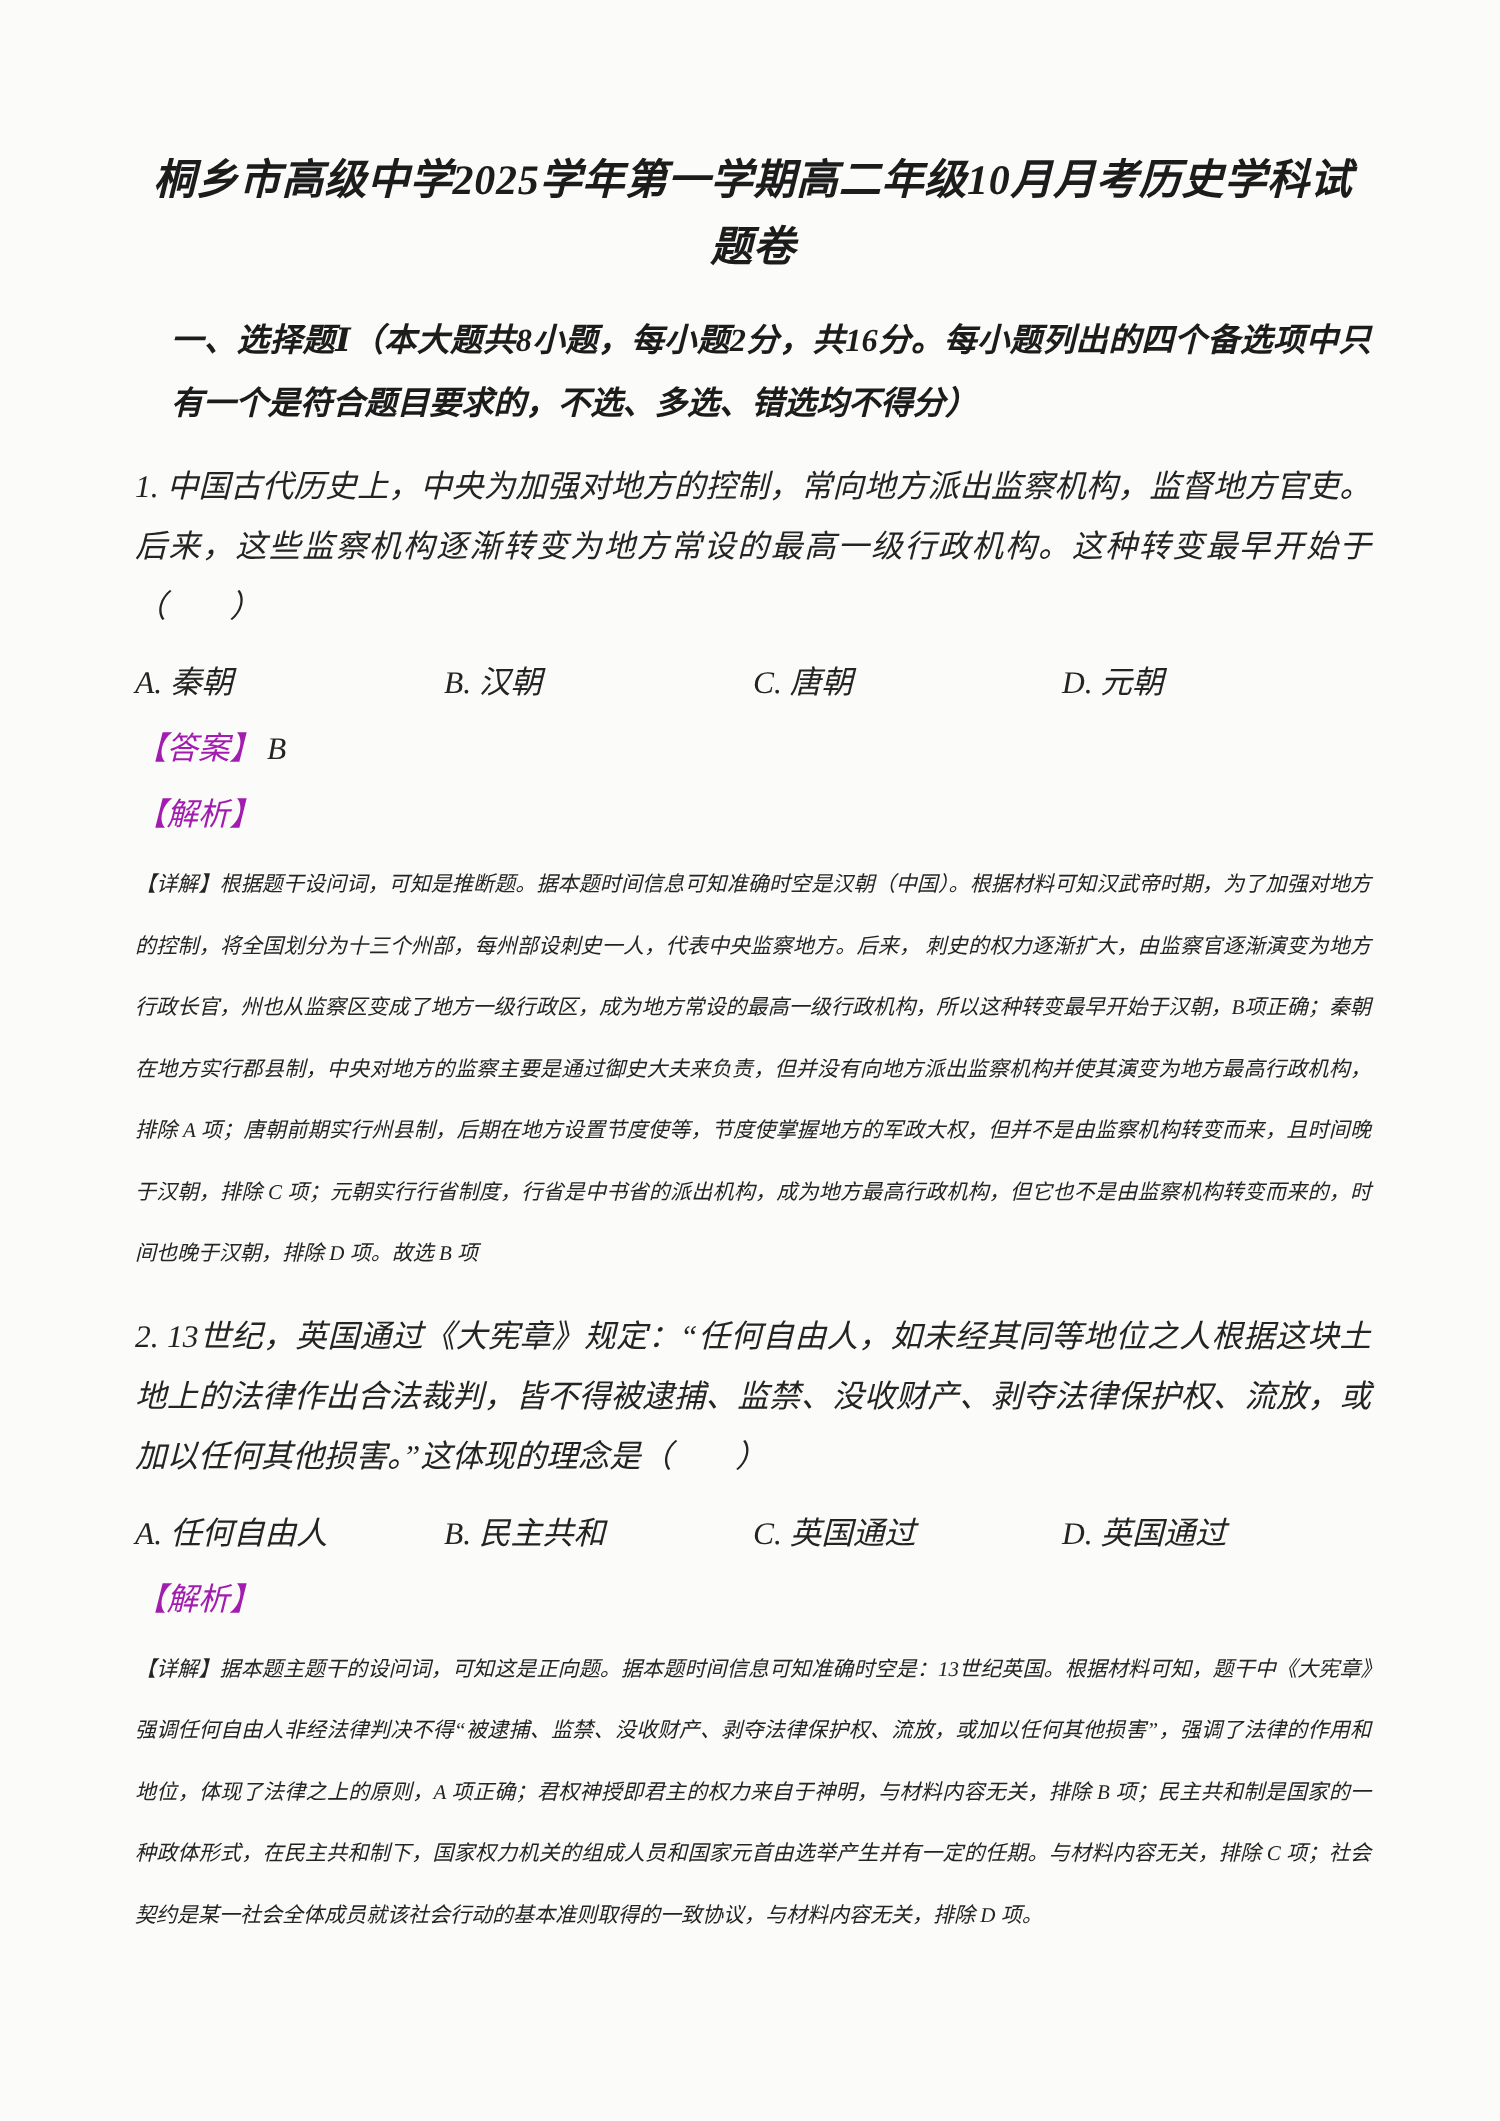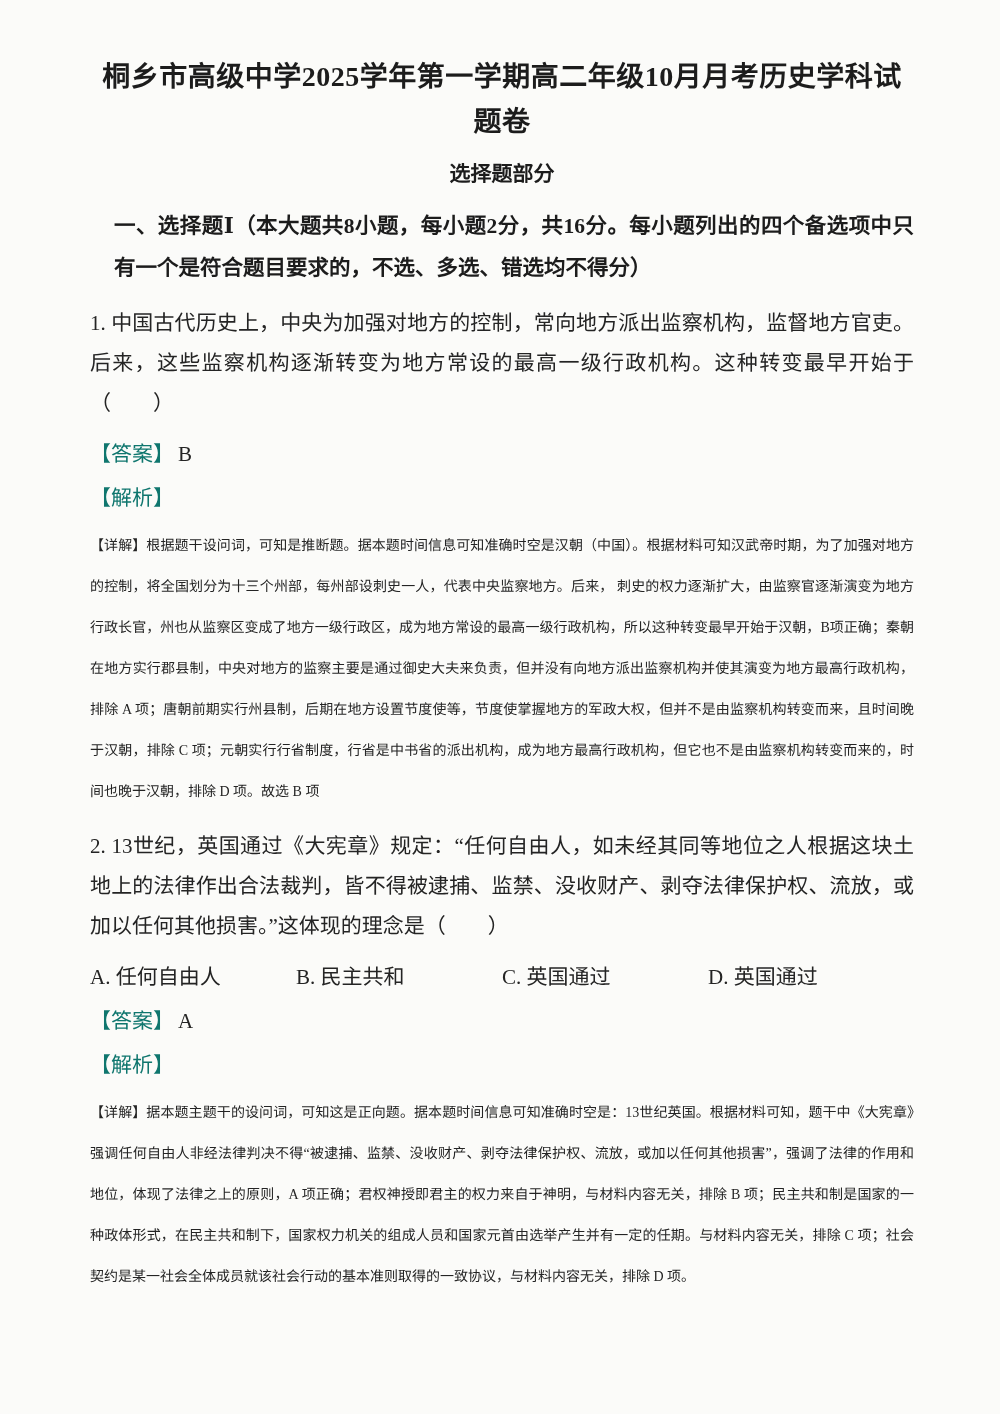--- a/index.html
+++ b/index.html
@@ -12,21 +12,22 @@
 
   body {
     background: #fbfbf9;
     color: #242424;
     font-family: "Liberation Serif", "DejaVu Serif", serif;
   }
 
   .page {
     width: 1000px;
     height: 1414px;
-    padding: 54px 86px 40px 90px;
+    padding: 98px 86px 40px 90px;
+    font-style: italic;
   }
 
   .exam-title {
     font-size: 28px;
     font-weight: bold;
     text-align: center;
     line-height: 45px;
     letter-spacing: 0.5px;
     color: #1c1c1c;
   }
@@ -67,47 +68,52 @@
   }
 
   .option { white-space: nowrap; }
 
   .answer-line, .analysis-line {
     font-size: 21px;
     line-height: 26px;
     margin-top: 18px;
   }
 
-  .blue-label { color: #0f766e; }
+  .blue-label { color: #a21caf; }
 
   .answer-value { color: #242424; padding-left: 4px; }
 
   .detail-paragraph {
     font-size: 14px;
     line-height: 41px;
     margin-top: 14px;
     text-align: justify;
   }
 
   .detail-label { color: #242424; }
 </style>
 </head>
 <body>
 
 <div class="page">
 
   <h1 class="exam-title">桐乡市高级中学2025学年第一学期高二年级10月月考历史学科试题卷</h1>
 
-  <div class="part-title">选择题部分</div>
 
   <div class="section-heading">一、选择题Ⅰ（本大题共8小题，每小题2分，共16分。每小题列出的四个备选项中只有一个是符合题目要求的，不选、多选、错选均不得分）</div>
 
   <div class="question-block">
     <div class="question-stem">1. 中国古代历史上，中央为加强对地方的控制，常向地方派出监察机构，监督地方官吏。后来，这些监察机构逐渐转变为地方常设的最高一级行政机构。这种转变最早开始于（　　）</div>
 
+    <div class="options-row">
+      <span class="option">A. 秦朝</span>
+      <span class="option">B. 汉朝</span>
+      <span class="option">C. 唐朝</span>
+      <span class="option">D. 元朝</span>
+    </div>
 
     <div class="answer-line">
       <span class="blue-label">【答案】</span><span class="answer-value">B</span>
     </div>
 
     <div class="analysis-line">
       <span class="blue-label">【解析】</span>
     </div>
 
     <div class="detail-paragraph">
@@ -118,23 +124,20 @@
   <div class="question-block">
     <div class="question-stem">2. 13世纪，英国通过《大宪章》规定：“任何自由人，如未经其同等地位之人根据这块土地上的法律作出合法裁判，皆不得被逮捕、监禁、没收财产、剥夺法律保护权、流放，或加以任何其他损害。”这体现的理念是（　　）</div>
 
     <div class="options-row">
       <span class="option">A. 任何自由人</span>
       <span class="option">B. 民主共和</span>
       <span class="option">C. 英国通过</span>
       <span class="option">D. 英国通过</span>
     </div>
 
-    <div class="answer-line">
-      <span class="blue-label">【答案】</span><span class="answer-value">A</span>
-    </div>
 
     <div class="analysis-line">
       <span class="blue-label">【解析】</span>
     </div>
 
     <div class="detail-paragraph">
       <span class="detail-label">【详解】</span><span>据本题主题干的设问词，可知这是正向题。据本题时间信息可知准确时空是：13世纪英国。根据材料可知，题干中《大宪章》强调任何自由人非经法律判决不得“被逮捕、监禁、没收财产、剥夺法律保护权、流放，或加以任何其他损害”，强调了法律的作用和地位，体现了法律之上的原则，A 项正确；君权神授即君主的权力来自于神明，与材料内容无关，排除 B 项；民主共和制是国家的一种政体形式，在民主共和制下，国家权力机关的组成人员和国家元首由选举产生并有一定的任期。与材料内容无关，排除 C 项；社会契约是某一社会全体成员就该社会行动的基本准则取得的一致协议，与材料内容无关，排除 D 项。</span>
     </div>
   </div>
 

